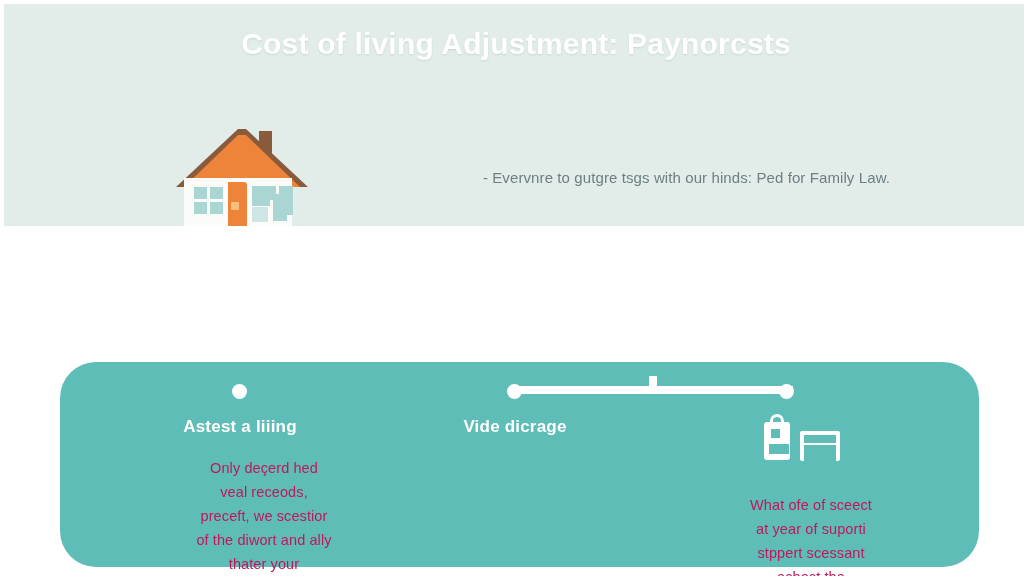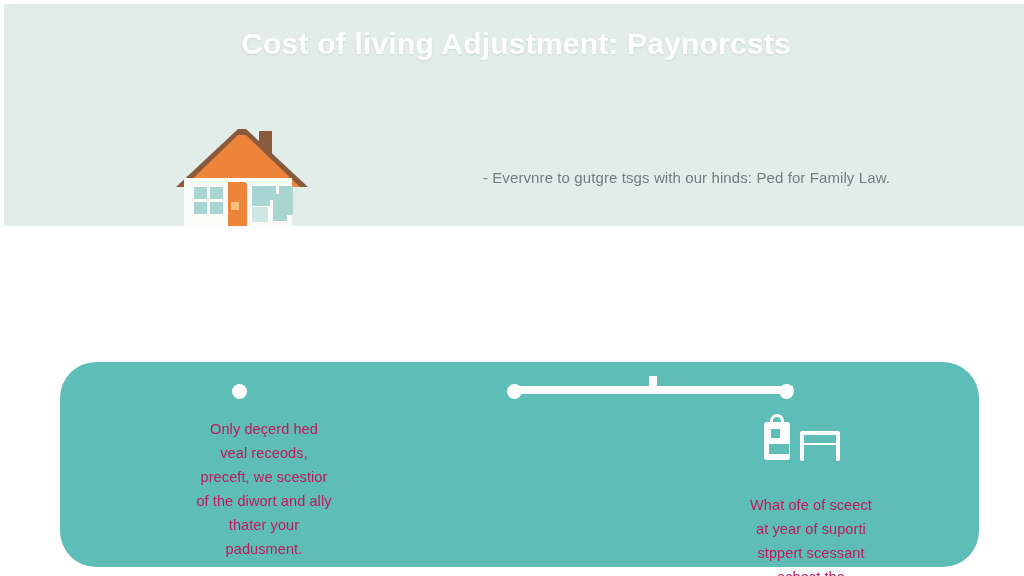--- a/index.html
+++ b/index.html
@@ -320,24 +320,26 @@
 <div class="connector"></div>
 <div class="connector-left-stem"></div>
 <div class="connector-right-stem"></div>
 <div class="connector-tick"></div>
 
 <div class="node-dot n1"></div>
 <div class="node-dot n2"></div>
 <div class="node-dot n3"></div>
 
 <div class="col col-1">
+  <div class="col-heading">Astest a liiing</div>
   <div class="col-body">Only deçerd hed veal receods, preceft, we scestior of the diwort and ally thater your padusment.</div>
 </div>
 
 <div class="col col-2">
+  <div class="col-heading">Vide dicrage</div>
 </div>
 
 <div class="calc-icon">
   <div class="calc-bag-handle"></div>
   <div class="calc-bag"></div>
   <div class="bag-screen"></div>
   <div class="bag-key" style="left:13px;"></div>
   <div class="bag-key" style="left:19px;"></div>
   <div class="bag-key" style="left:25px;"></div>
   <div class="calc-pad"></div>

